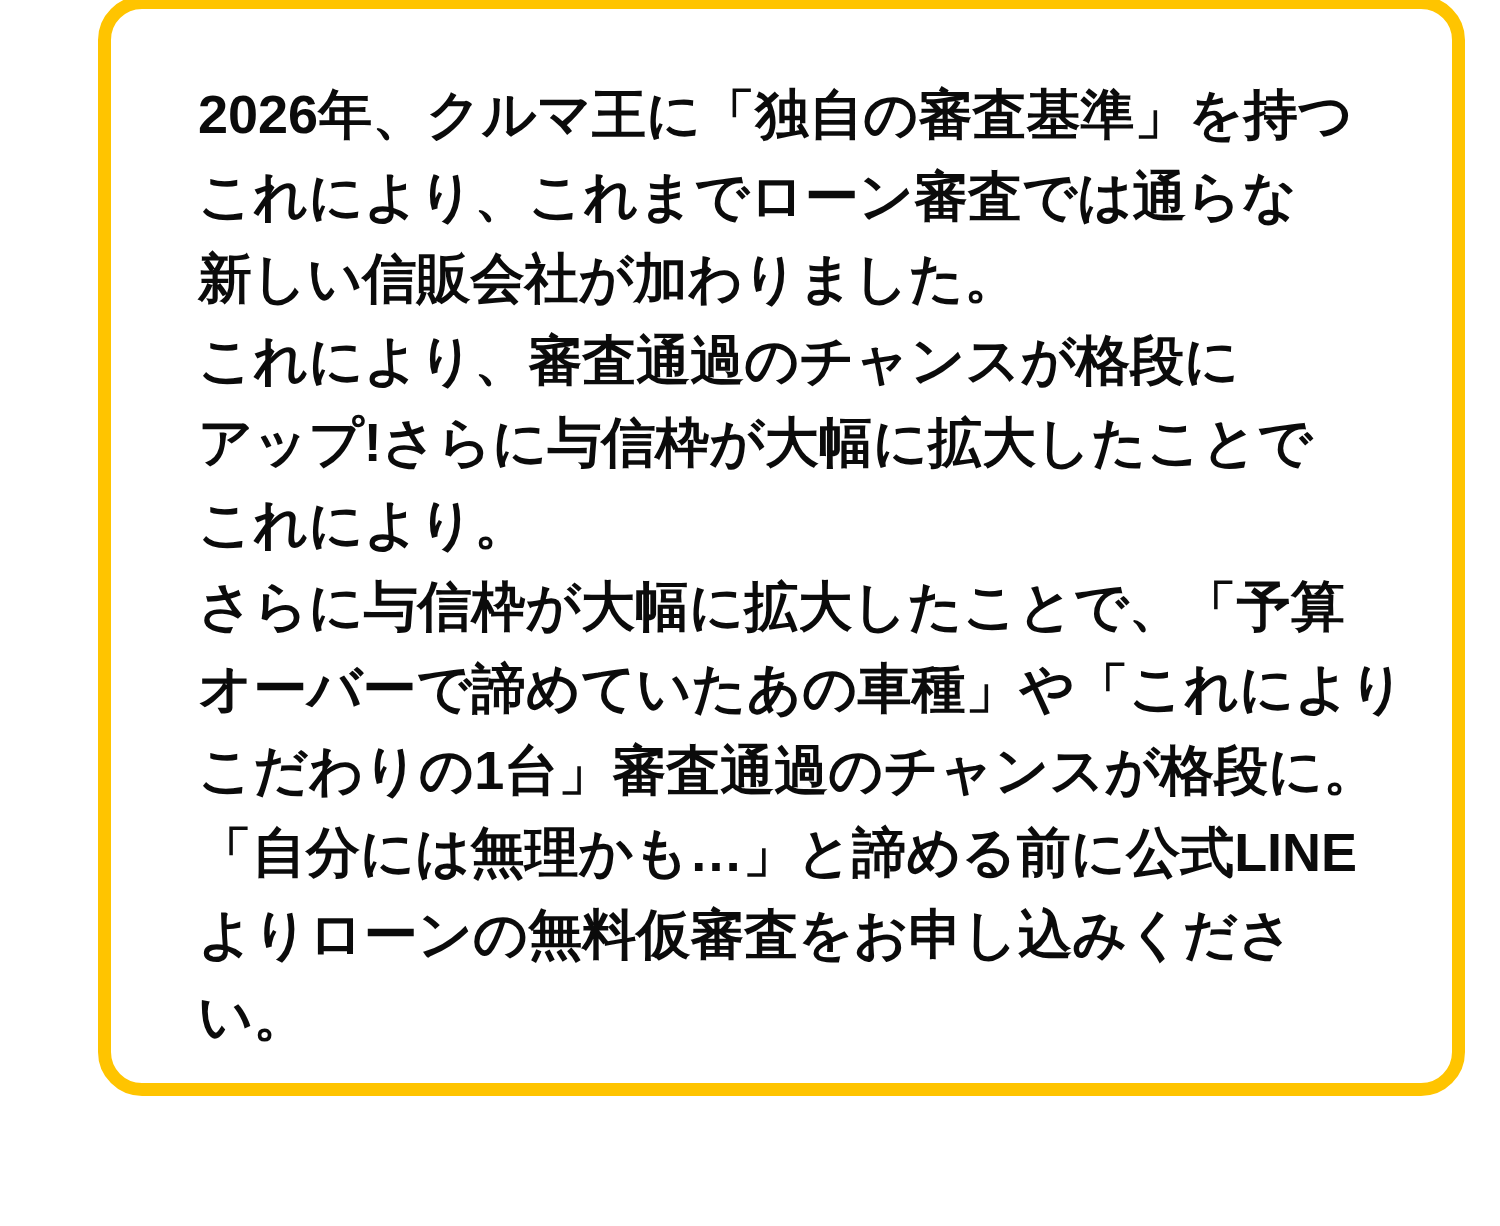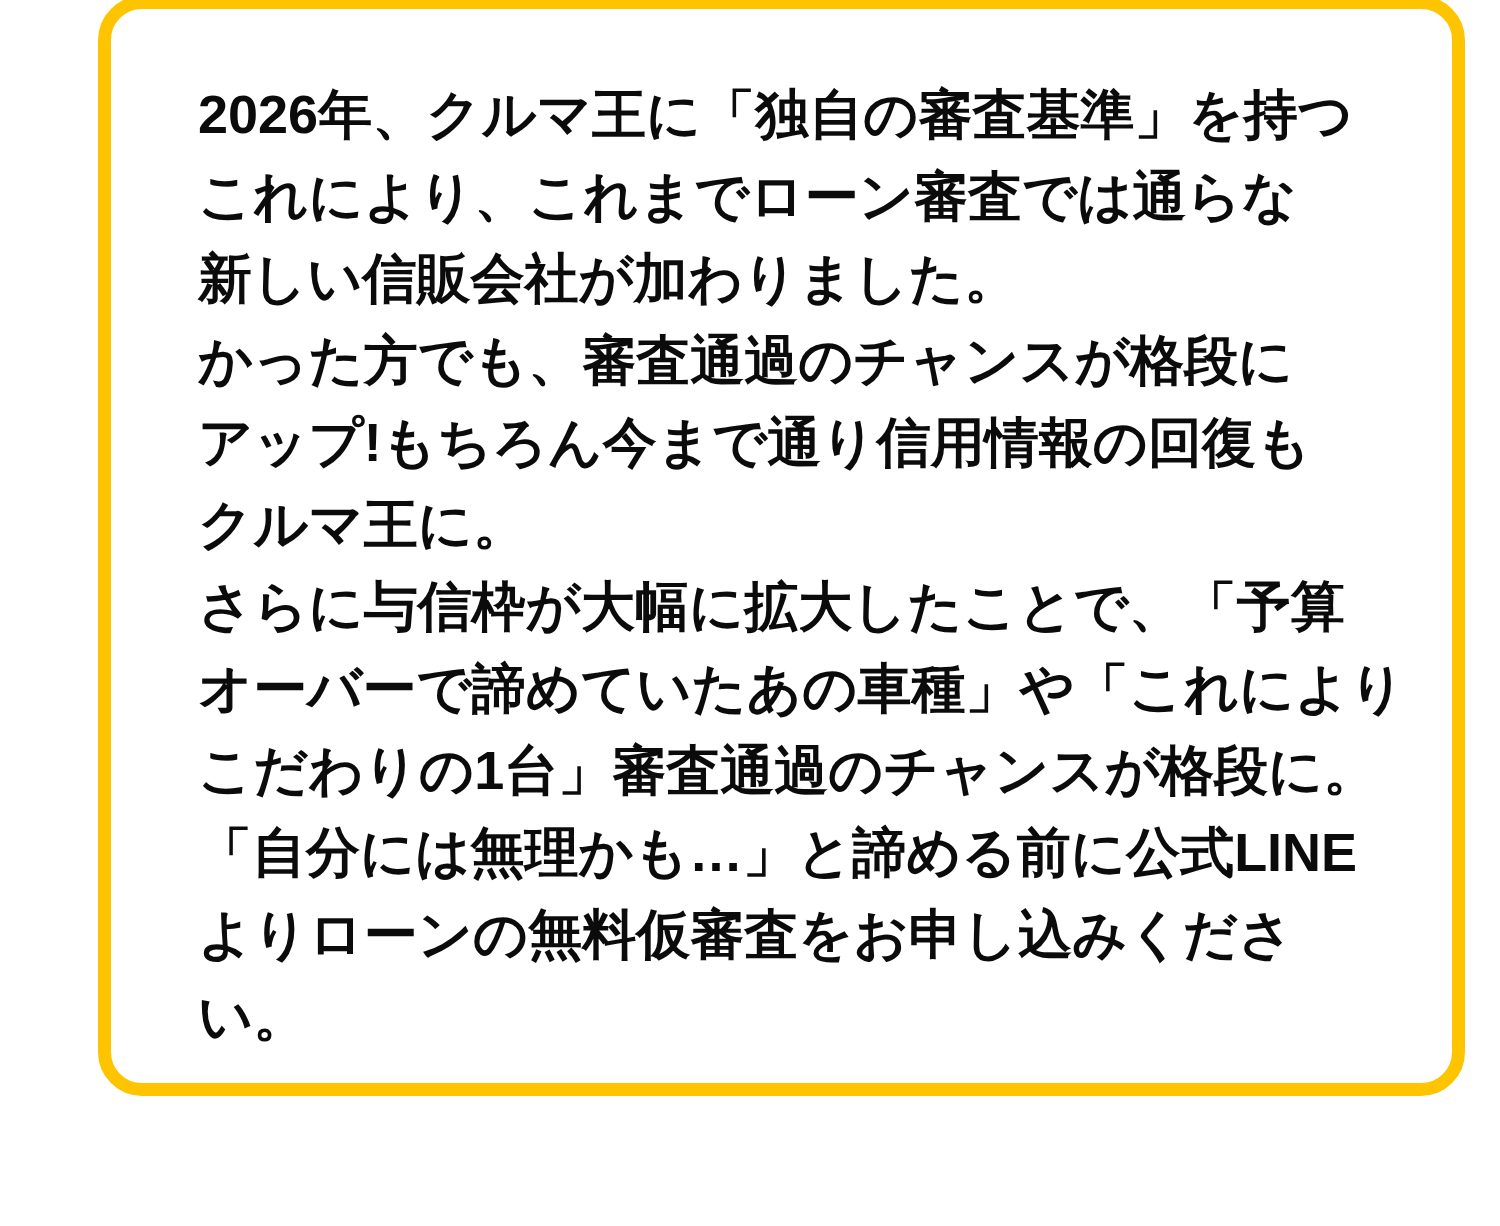--- a/index.html
+++ b/index.html
@@ -48,23 +48,23 @@
 </style>
 </head>
 <body>
 
 <div class="canvas">
   <div class="card">
     <div class="card-text">
         <div class="text-line">2026年、クルマ王に「独自の審査基準」を持つ</div>
         <div class="text-line">これにより、これまでローン審査では通らな</div>
         <div class="text-line">新しい信販会社が加わりました。</div>
-        <div class="text-line">かった方でも、審査通過のチャンスが格段に</div>
-        <div class="text-line">アップ!もちろん今まで通り信用情報の回復も</div>
-        <div class="text-line">クルマ王に。</div>
+        <div class="text-line">これにより、審査通過のチャンスが格段に</div>
+        <div class="text-line">アップ!さらに与信枠が大幅に拡大したことで</div>
+        <div class="text-line">これにより。</div>
         <div class="text-line">さらに与信枠が大幅に拡大したことで、「予算</div>
         <div class="text-line">オーバーで諦めていたあの車種」や「これにより</div>
         <div class="text-line">こだわりの1台」審査通過のチャンスが格段に。</div>
         <div class="text-line">「自分には無理かも…」と諦める前に公式LINE</div>
         <div class="text-line">よりローンの無料仮審査をお申し込みくださ</div>
         <div class="text-line">い。</div>
       </div>
   </div>
 </div>
 

